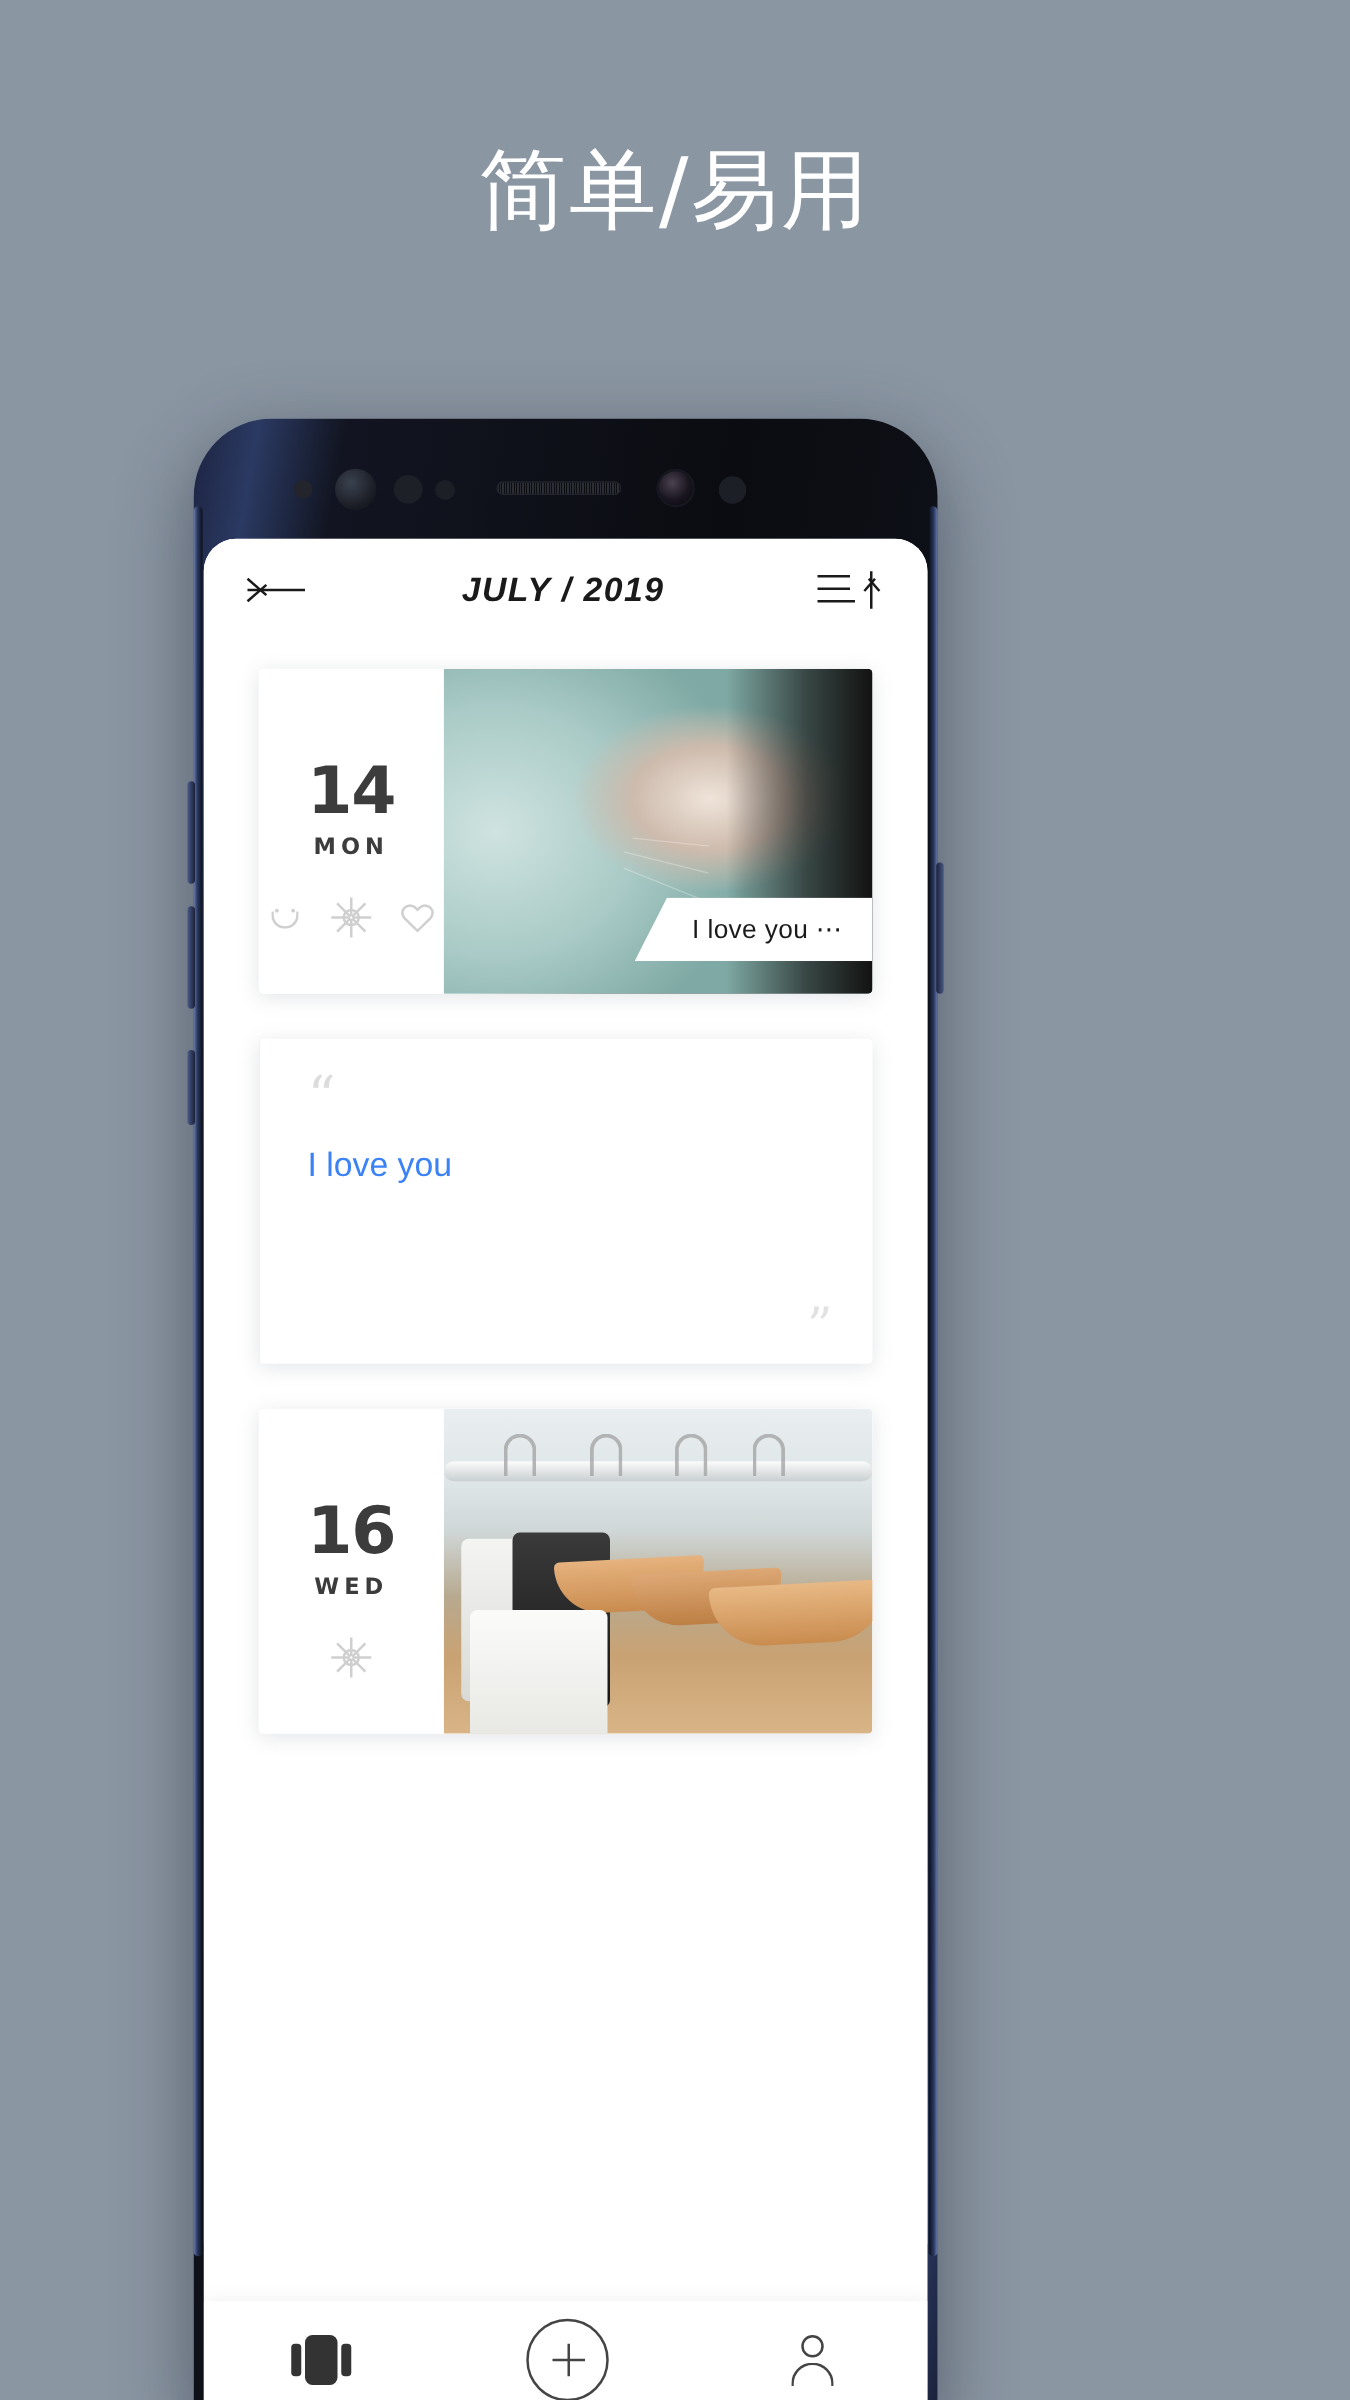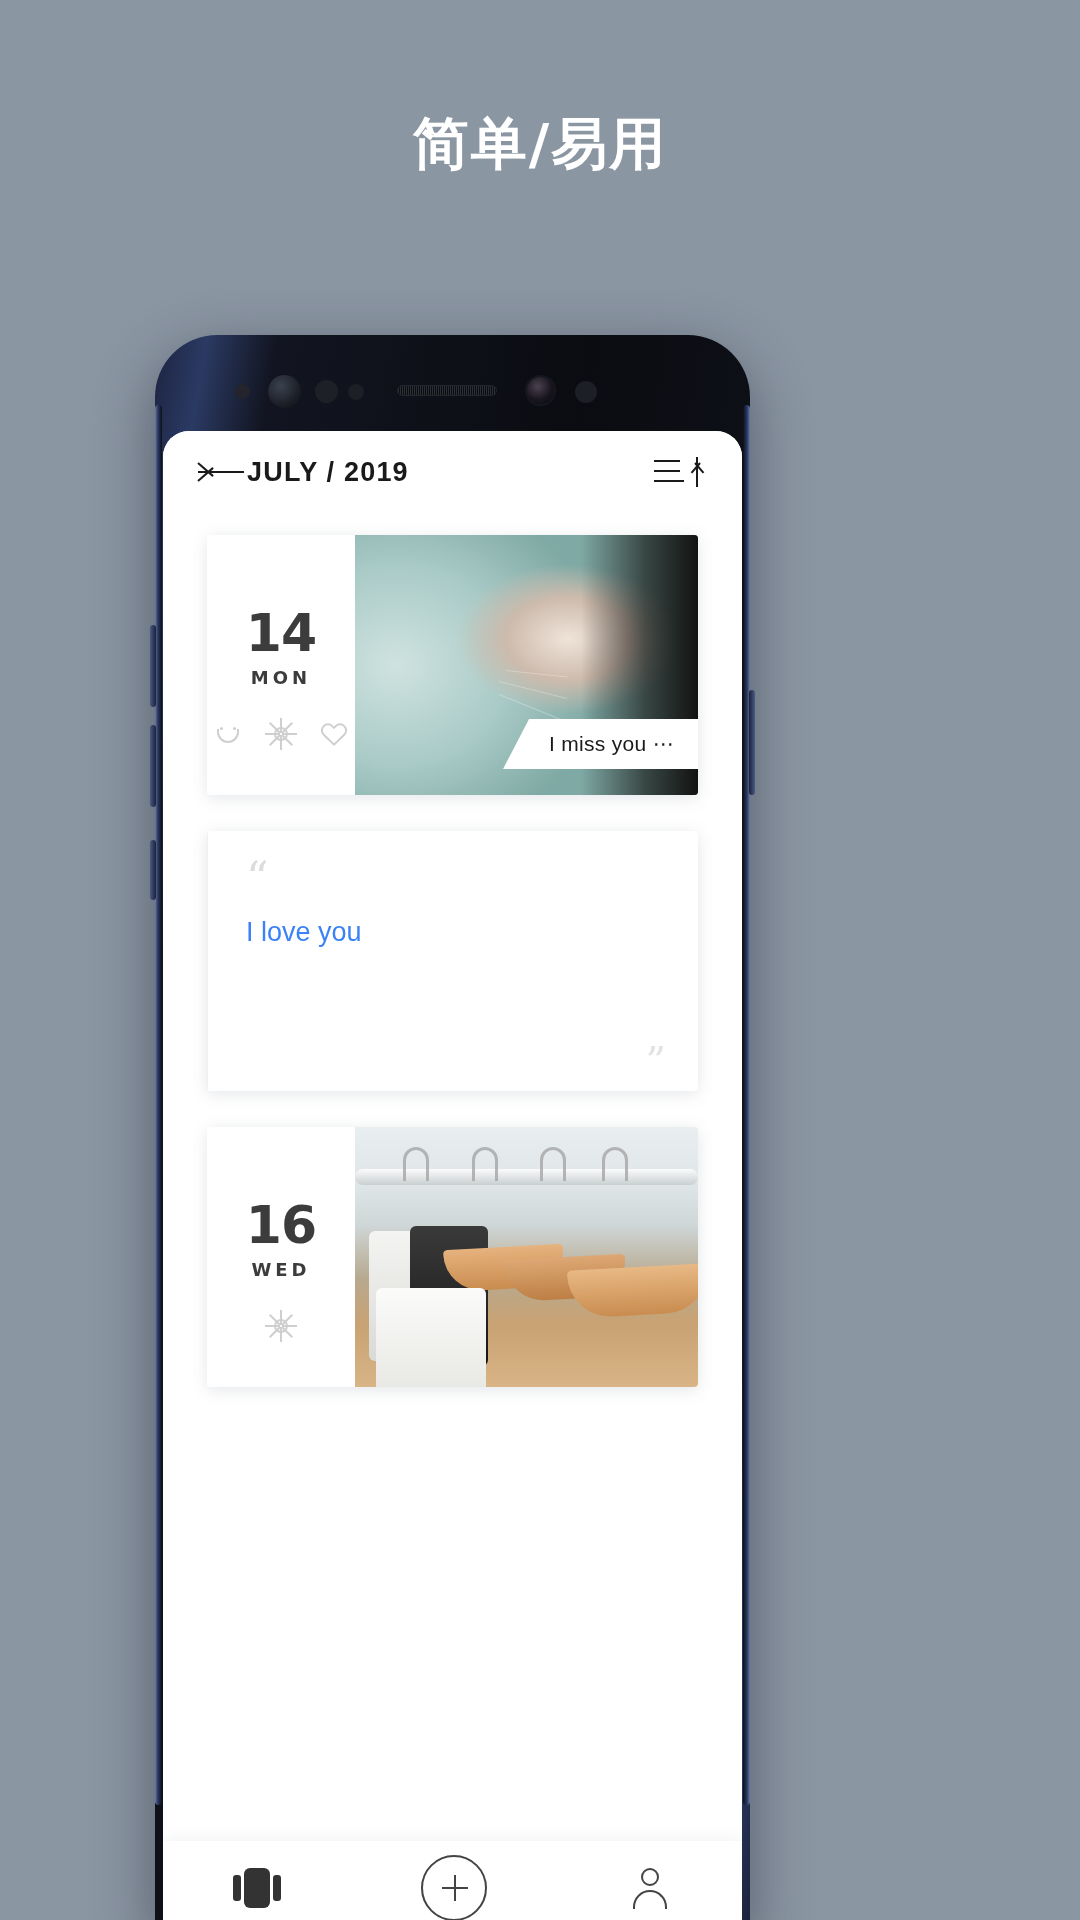--- a/index.html
+++ b/index.html
@@ -9,22 +9,22 @@
     background:#8b96a3;
     position:relative;
   }
 
   
   .promo-headline{
     position:absolute;
     top:110px; left:0; width:100%;
     text-align:center;
     color:#ffffff;
-    font-size:56px;
-    font-weight:700;
+    font-size:70px;
+    font-weight:400;
     letter-spacing:2px;
     line-height:1.2;
     font-family:"DejaVu Sans", sans-serif;
   }
 
   
   .phone{
     position:absolute;
     left:155px; top:335px;
     width:595px; height:1600px;
@@ -157,23 +157,24 @@
   }
   .back-arrow .head1{
     position:absolute; left:3px; top:7px; width:20px; height:2px;
     background:#1a1a1a; transform:rotate(41deg); transform-origin:left center;
   }
   .back-arrow .head2{
     position:absolute; left:3px; top:25px; width:20px; height:2px;
     background:#1a1a1a; transform:rotate(-41deg); transform-origin:left center;
   }
   .header-title{
-    flex:1; text-align:left;
+    flex:1; text-align:center;
     font-size:27px; font-weight:700; color:#1a1a1a;
     letter-spacing:1.2px;
+    font-style:italic;
   }
   .sort-icon{
     width:56px; height:40px; position:relative; cursor:pointer;
   }
   .sort-icon .ln{ position:absolute; left:0; height:2px; background:#1a1a1a; }
   .sort-icon .l1{ top:8px;  width:26px; }
   .sort-icon .l2{ top:18px; width:26px; }
   .sort-icon .l3{ top:28px; width:30px; }
   .sort-icon .ar-shaft{
     position:absolute; left:42px; top:5px; width:2px; height:30px; background:#1a1a1a;
@@ -463,21 +464,21 @@
             </span>
           </div>
         </div>
         <div class="card-right">
           <div class="photo-cat">
             <div class="dark-right"></div>
             <div class="whisker" style="left:42%; top:56%; width:70px; transform:rotate(14deg);"></div>
             <div class="whisker" style="left:42%; top:61%; width:78px; transform:rotate(22deg);"></div>
             <div class="whisker" style="left:44%; top:52%; width:62px; transform:rotate(6deg);"></div>
           </div>
-          <div class="tag-banner">I miss you ⋯</div>
+          <div class="tag-banner">I love you ⋯</div>
         </div>
       </div>
 
       <div class="card">
         <div class="card-right">
           <div class="quote-body">
             <div class="q-open">“</div>
             <div class="q-title">I love you</div>
             <div class="q-close">”</div>
           </div>

